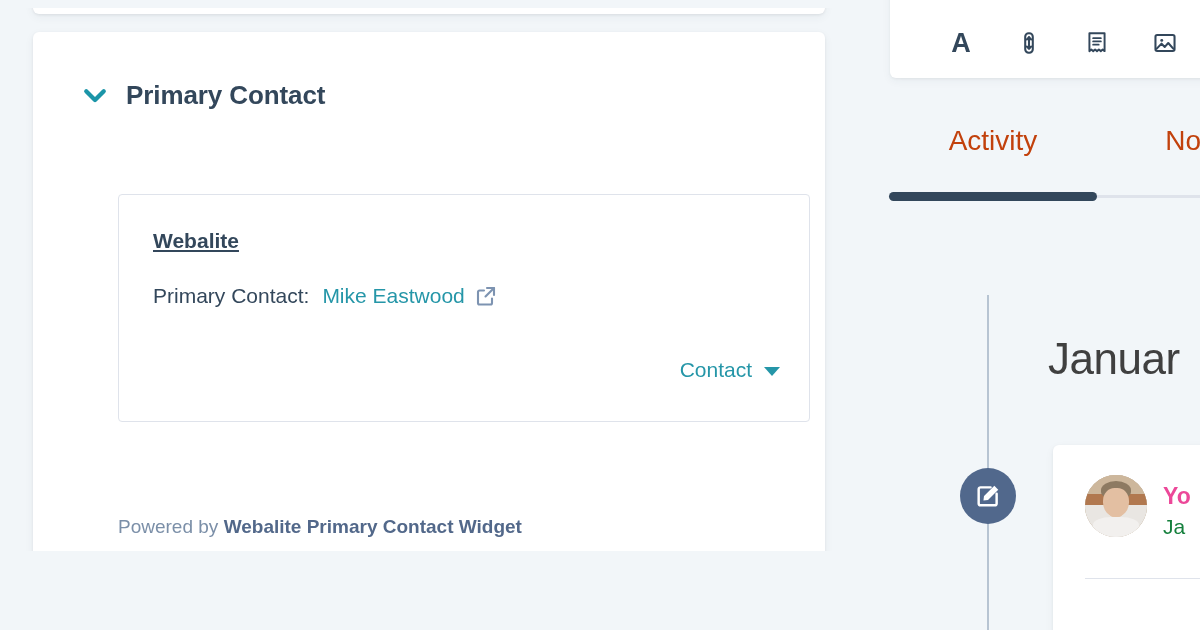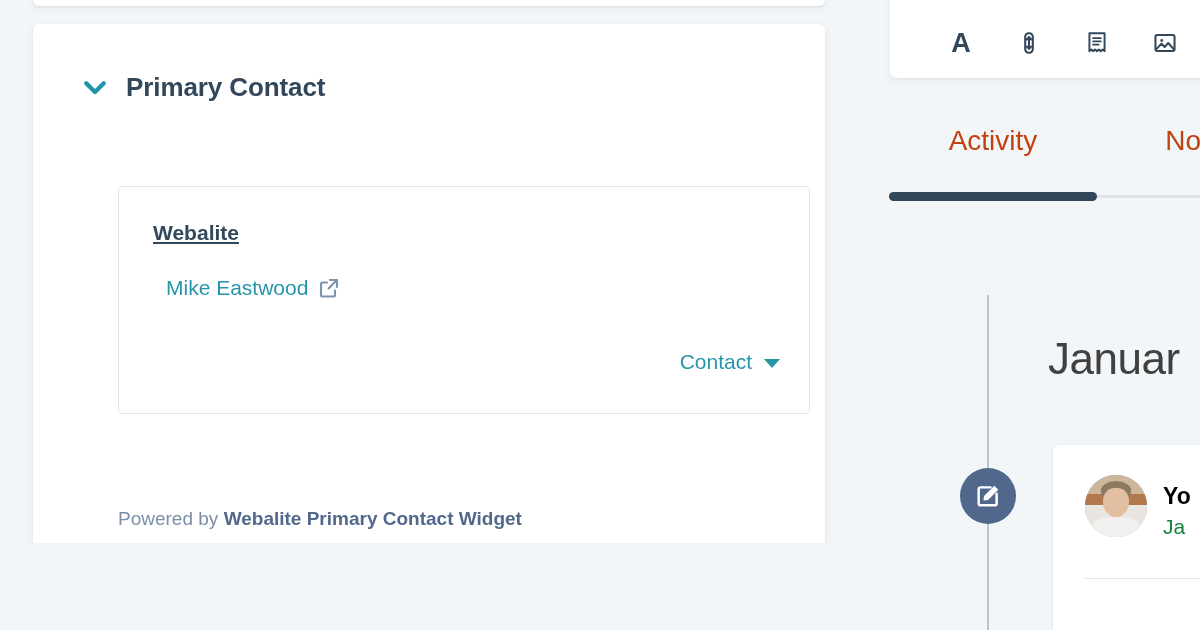--- a/index.html
+++ b/index.html
@@ -17,21 +17,21 @@
   .stage {
     position: relative;
     width: 1200px;
     height: 630px;
     overflow: hidden;
   }
 
   
   .left-col {
     position: absolute;
-    left: 0; top: 0;
+    left: 0; top: 8px;
     width: 860px; height: 543px;
     overflow: hidden;
     text-align: center;
   }
   .card {
     position: absolute;
     background: #ffffff;
     border-radius: 6px;
     box-shadow: 0 1px 3px rgba(0,0,0,0.07), 0 3px 10px rgba(45,62,80,0.06);
   }
@@ -334,21 +334,21 @@
     width: 46px; height: 20px;
     background: #f2f0ee;
     border-radius: 40% 40% 0 0;
   }
   .act-name {
     position: absolute;
     left: 110px;
     top: 38px;
     font-size: 23px;
     font-weight: bold;
-    color: #000000;
+    color: #ec4899;
     line-height: 27px;
     white-space: nowrap;
   }
   .act-date {
     position: absolute;
     left: 110px;
     top: 69px;
     font-size: 21px;
     color: #15803d;
     line-height: 25px;
@@ -390,20 +390,21 @@
           </svg>
         </span>
         <span class="section-title">Primary Contact</span>
       </div>
 
       <div class="inner-box">
 
         <div class="org-name">Webalite</div>
 
         <div class="contact-row">
+          <span class="contact-label">Primary Contact:</span>
           <a class="contact-link">Mike Eastwood</a>
           <span class="ext-icon">
             <svg width="24" height="24" viewBox="0 0 24 24" fill="none" stroke="#7d93b1" stroke-width="2.1" stroke-linecap="round" stroke-linejoin="round">
               <path d="M13 4h7v7"></path>
               <path d="M20 4l-8.5 8.5"></path>
               <path d="M18 14.5V19a1.5 1.5 0 0 1-1.5 1.5h-11A1.5 1.5 0 0 1 4 19V8a1.5 1.5 0 0 1 1.5-1.5H10"></path>
             </svg>
           </span>
         </div>
 

